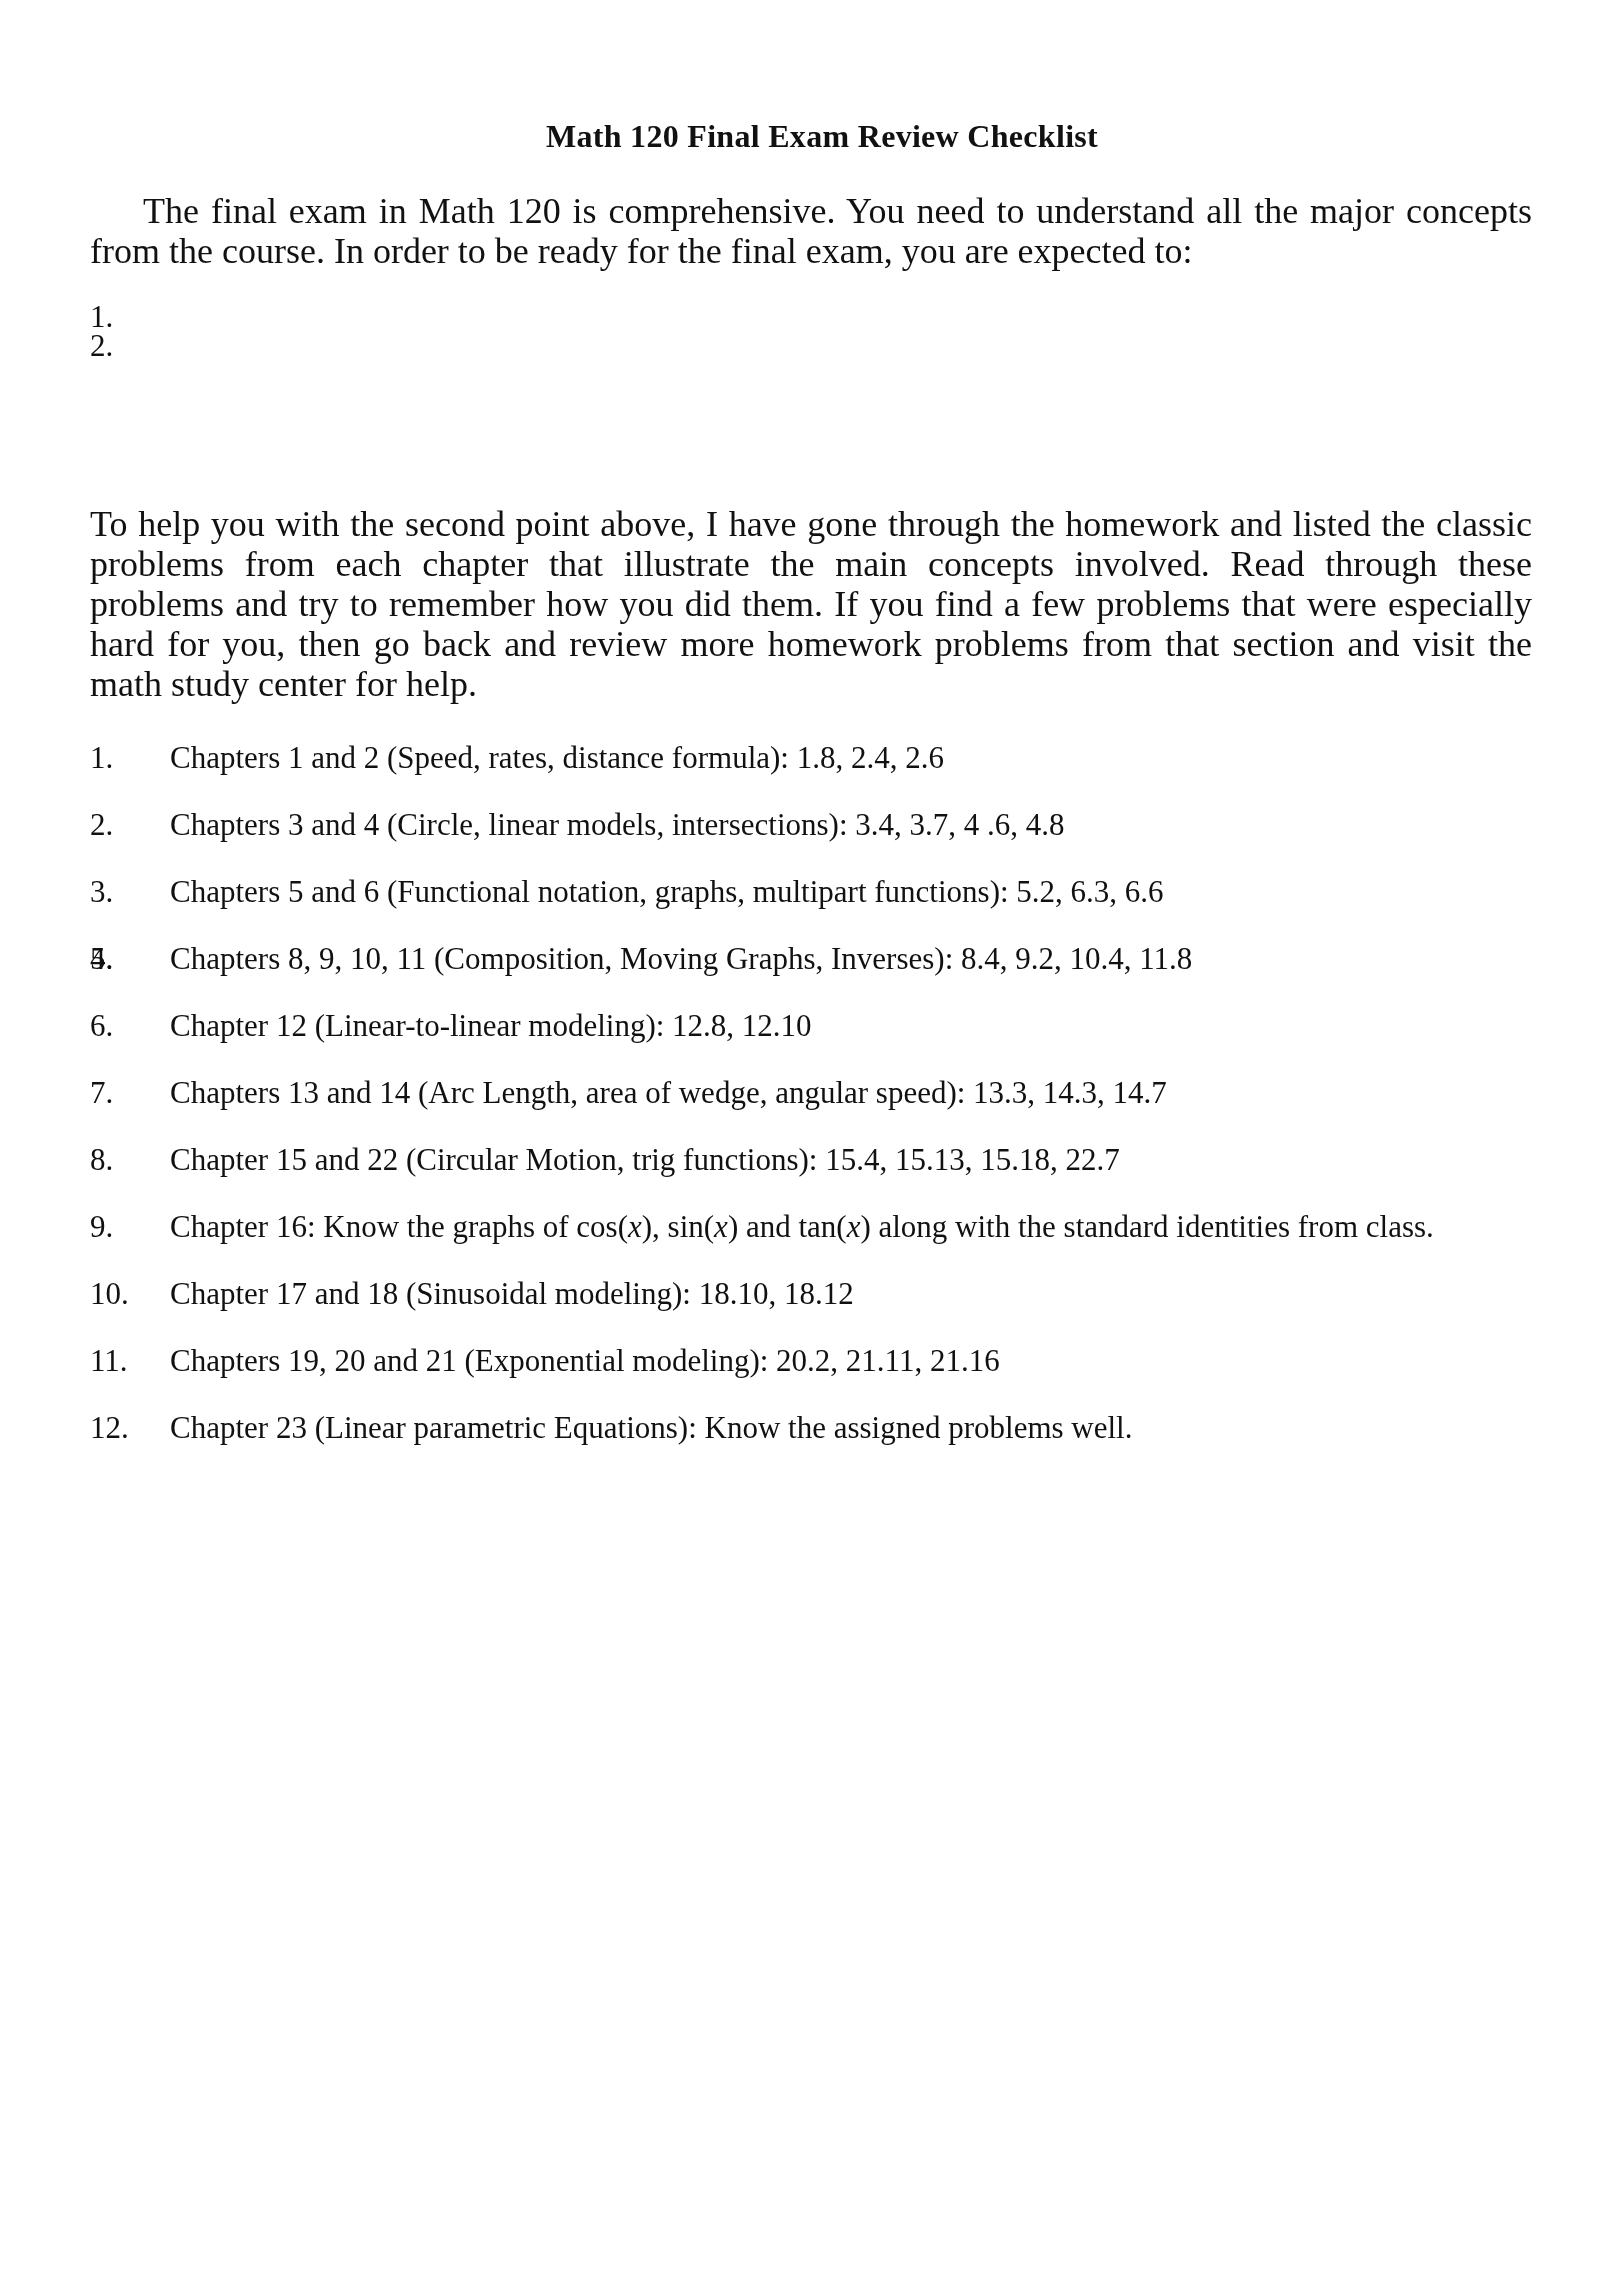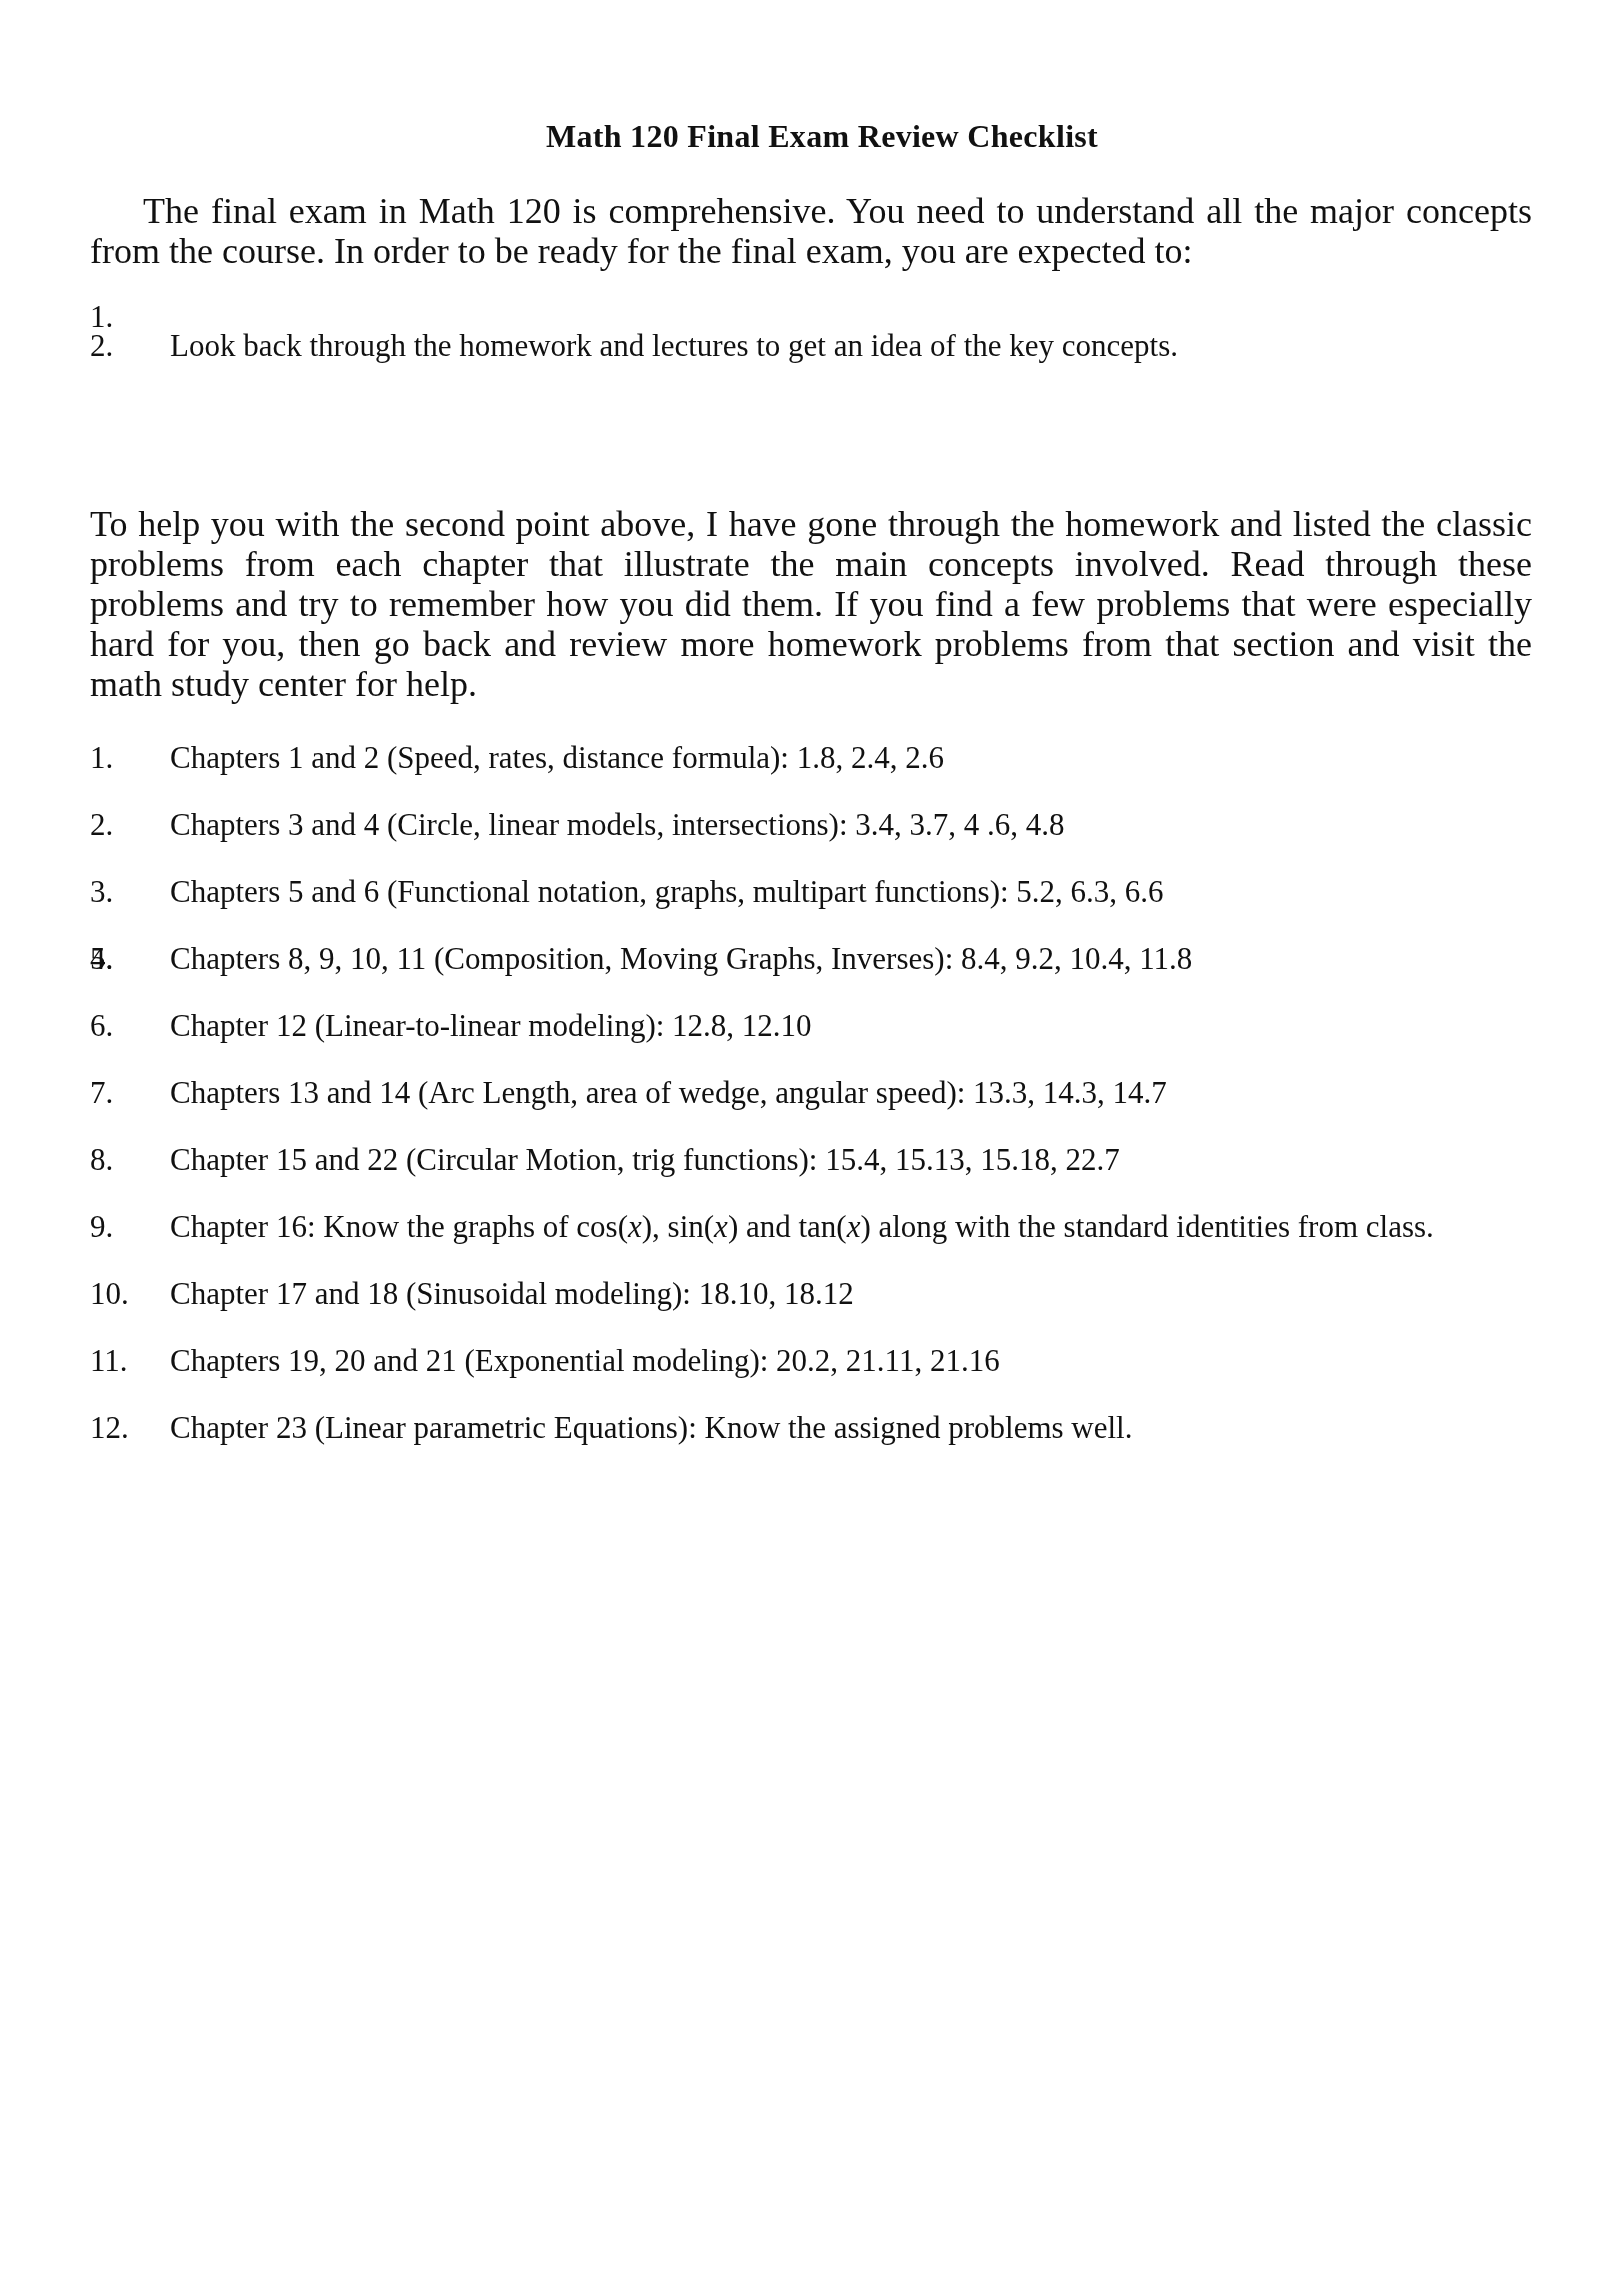--- a/index.html
+++ b/index.html
@@ -73,21 +73,20 @@
   <div class="title">Math 120 Final Exam Review Checklist</div>
 
   <p class="para intro" style="margin:0;">The final exam in Math 120 is comprehensive. You need to understand all the major concepts from the course. In order to be ready for the final exam, you are expected to:</p>
 
   <ol class="list expect-list">
     <li>
       <span class="num">1.</span>
     </li>
     <li>
       <span class="num">2.</span>
-      <span>Look back through the homework and lectures to get an idea of the key concepts.</span>
     </li>
   </ol>
 
   <p class="para para2" style="margin:0;">To help you with the second point above, I have gone through the homework and listed the classic problems from each chapter that illustrate the main concepts involved. Read through these problems and try to remember how you did them. If you find a few problems that were especially hard for you, then go back and review more homework problems from that section and visit the math study center for help.</p>
 
   <ol class="list chapter-list">
     <li>
       <span class="num">1.</span>
       <span>Chapters 1 and 2 (Speed, rates, distance formula): 1.8, 2.4, 2.6</span>
     </li>

